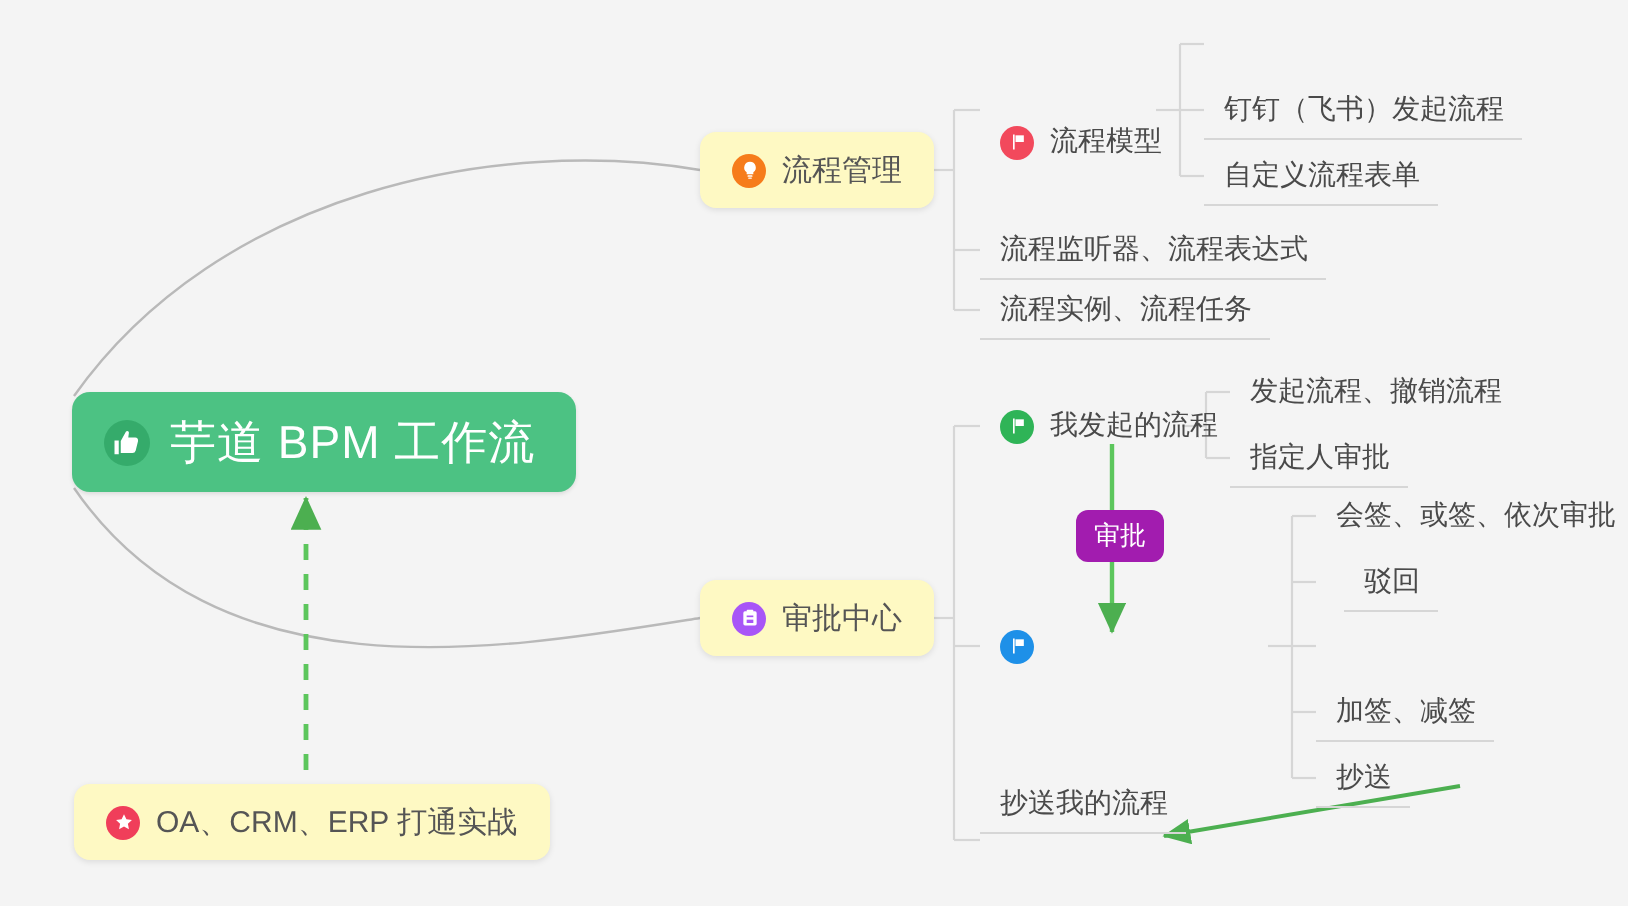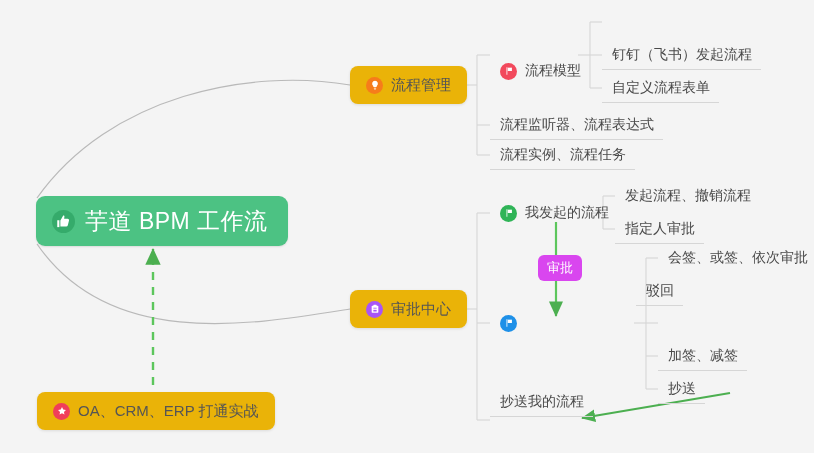--- a/index.html
+++ b/index.html
@@ -47,21 +47,21 @@
     box-shadow: 0 1px 2px rgba(0,0,0,0.10);
   }
   .node-root .label {
     color: #ffffff;
     font-size: 23px;
     letter-spacing: 0.5px;
   }
 
   
   .node-card {
-    background: #eab308;
+    background: #fef9c3;
     border-radius: 8px;
     padding: 0 16px;
     height: 38px;
     box-shadow: 0 1px 3px rgba(0,0,0,0.10);
   }
   .node-card .label {
     color: #555555;
     font-size: 15px;
   }
 
@@ -75,21 +75,21 @@
   .node-line .label {
     color: #4a4a4a;
     font-size: 14px;
   }
   .node-line.no-rule {
     border-bottom: none;
   }
 
   
   .node-badge {
-    background: #d946ef;
+    background: #a21caf;
     border-radius: 6px;
     padding: 0 9px;
     height: 26px;
     justify-content: center;
   }
   .node-badge .label {
     color: #ffffff;
     font-size: 13px;
   }
 
@@ -255,21 +255,21 @@
   </div>
 
   <div class="node node-line" style="left:615px; top:214px;">
     <span class="label">指定人审批</span>
   </div>
 
   <div class="node node-line no-rule" style="left:658px; top:243px;">
     <span class="label">会签、或签、依次审批</span>
   </div>
 
-  <div class="node node-line" style="left:636px; top:276px;justify-content:flex-end;">
+  <div class="node node-line" style="left:672px; top:276px;justify-content:flex-end;">
     <span class="label">驳回</span>
   </div>
 
 
   <div class="node node-line" style="left:658px; top:341px;">
     <span class="label">加签、减签</span>
   </div>
 
   <div class="node node-line" style="left:658px; top:374px;">
     <span class="label">抄送</span>

